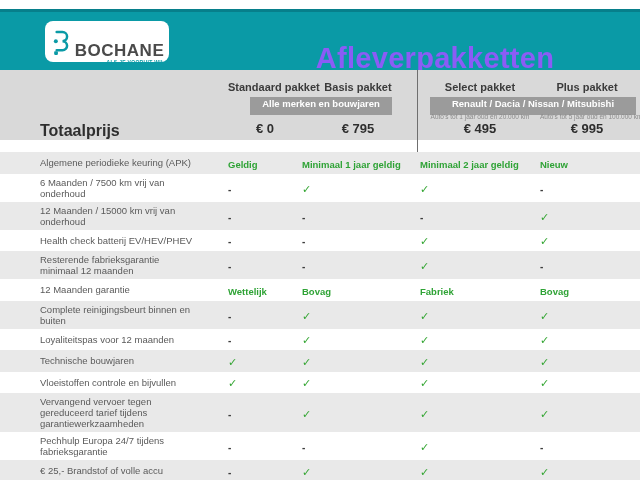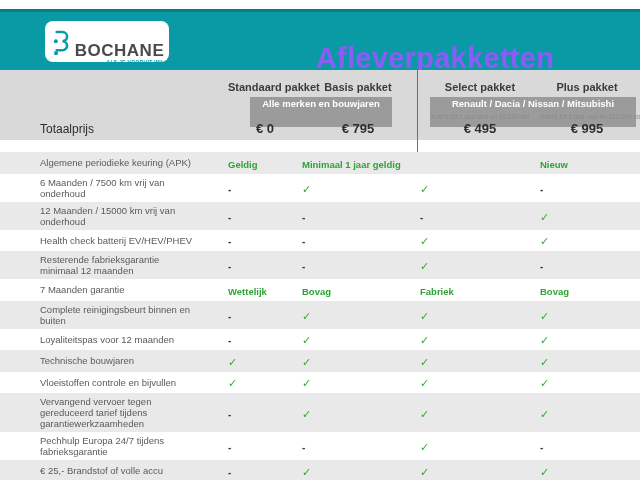--- a/index.html
+++ b/index.html
@@ -26,26 +26,26 @@
   .content-bg { position:absolute; top:140px; left:0; width:640px; height:322px; background:#ffffff; }
 
   
   .c1 { left:228px; width:74px; }
   .c2 { left:302px; width:112px; }
   .c3 { left:420px; width:120px; }
   .c4 { left:540px; width:94px; }
   .colcell { position:absolute; text-align:center; white-space:nowrap; }
 
   .col-name { top:81px; font-size:11px; font-weight:bold; color:#3b3b3b; }
-  .badge { position:absolute; top:97px; height:30px; background:#9b9b9b; color:#ffffff;
+  .badge { position:absolute; top:97px; height:18px; background:#9b9b9b; color:#ffffff;
            font-size:9.5px; font-weight:bold; text-align:center; line-height:14px; white-space:nowrap; }
   .badge-1 { left:250px; width:142px; }
   .badge-2 { left:430px; width:206px; }
   .col-sub { top:113px; font-size:6.5px; color:#8b8b8b; }
-  .total-label { position:absolute; left:40px; top:122px; font-size:12px; font-weight:normal; color:#2e2e2e; }
+  .total-label { position:absolute; left:40px; top:122px; font-size:16px; font-weight:bold; color:#2e2e2e; }
   .col-price { top:121px; font-size:13px; font-weight:bold; color:#2e2e2e; }
 
   .divider { position:absolute; left:417px; top:70px; width:1px; height:392px; background:#6f6f6f; }
 
   .rows { position:absolute; top:152px; left:0; width:640px; }
   .row { position:relative; display:flex; align-items:center; min-height:21.5px; background:#ffffff; }
   .row:nth-child(odd) { background:#e9e9e9; }
   .cell-label { flex:0 0 195px; padding:3px 0 3px 40px; font-size:9.5px; color:#5a5a5a; line-height:11px; }
   .cv { position:absolute; top:50%; transform:translateY(-50%); text-align:left; }
   .val-check { color:#33a532; font-size:11px; line-height:11px; }
@@ -96,20 +96,21 @@
   <div class="colcell c1 col-price">€ 0</div>
   <div class="colcell c2 col-price">€ 795</div>
   <div class="colcell c3 col-price">€ 495</div>
   <div class="colcell c4 col-price">€ 995</div>
 
   <div class="rows" id="rows">
       <div class="row">
         <div class="cell-label">Algemene periodieke keuring (APK)</div>
         <div class="cv c1"><span class="val-text">Geldig</span></div>
         <div class="cv c2"><span class="val-text">Minimaal 1 jaar geldig</span></div>
+        <div class="cv c3"><span class="val-text">Minimaal 2 jaar geldig</span></div>
         <div class="cv c4"><span class="val-text">Nieuw</span></div>
       </div>
       <div class="row">
         <div class="cell-label">6 Maanden / 7500 km vrij van onderhoud</div>
         <div class="cv c1"><span class="val-dash">-</span></div>
         <div class="cv c2"><span class="val-check">✓</span></div>
         <div class="cv c3"><span class="val-check">✓</span></div>
         <div class="cv c4"><span class="val-dash">-</span></div>
       </div>
       <div class="row">
@@ -127,21 +128,21 @@
         <div class="cv c4"><span class="val-check">✓</span></div>
       </div>
       <div class="row">
         <div class="cell-label">Resterende fabrieksgarantie minimaal 12 maanden</div>
         <div class="cv c1"><span class="val-dash">-</span></div>
         <div class="cv c2"><span class="val-dash">-</span></div>
         <div class="cv c3"><span class="val-check">✓</span></div>
         <div class="cv c4"><span class="val-dash">-</span></div>
       </div>
       <div class="row">
-        <div class="cell-label">7 Maanden garantie</div>
+        <div class="cell-label">12 Maanden garantie</div>
         <div class="cv c1"><span class="val-text">Wettelijk</span></div>
         <div class="cv c2"><span class="val-text">Bovag</span></div>
         <div class="cv c3"><span class="val-text">Fabriek</span></div>
         <div class="cv c4"><span class="val-text">Bovag</span></div>
       </div>
       <div class="row">
         <div class="cell-label">Complete reinigingsbeurt binnen en buiten</div>
         <div class="cv c1"><span class="val-dash">-</span></div>
         <div class="cv c2"><span class="val-check">✓</span></div>
         <div class="cv c3"><span class="val-check">✓</span></div>

